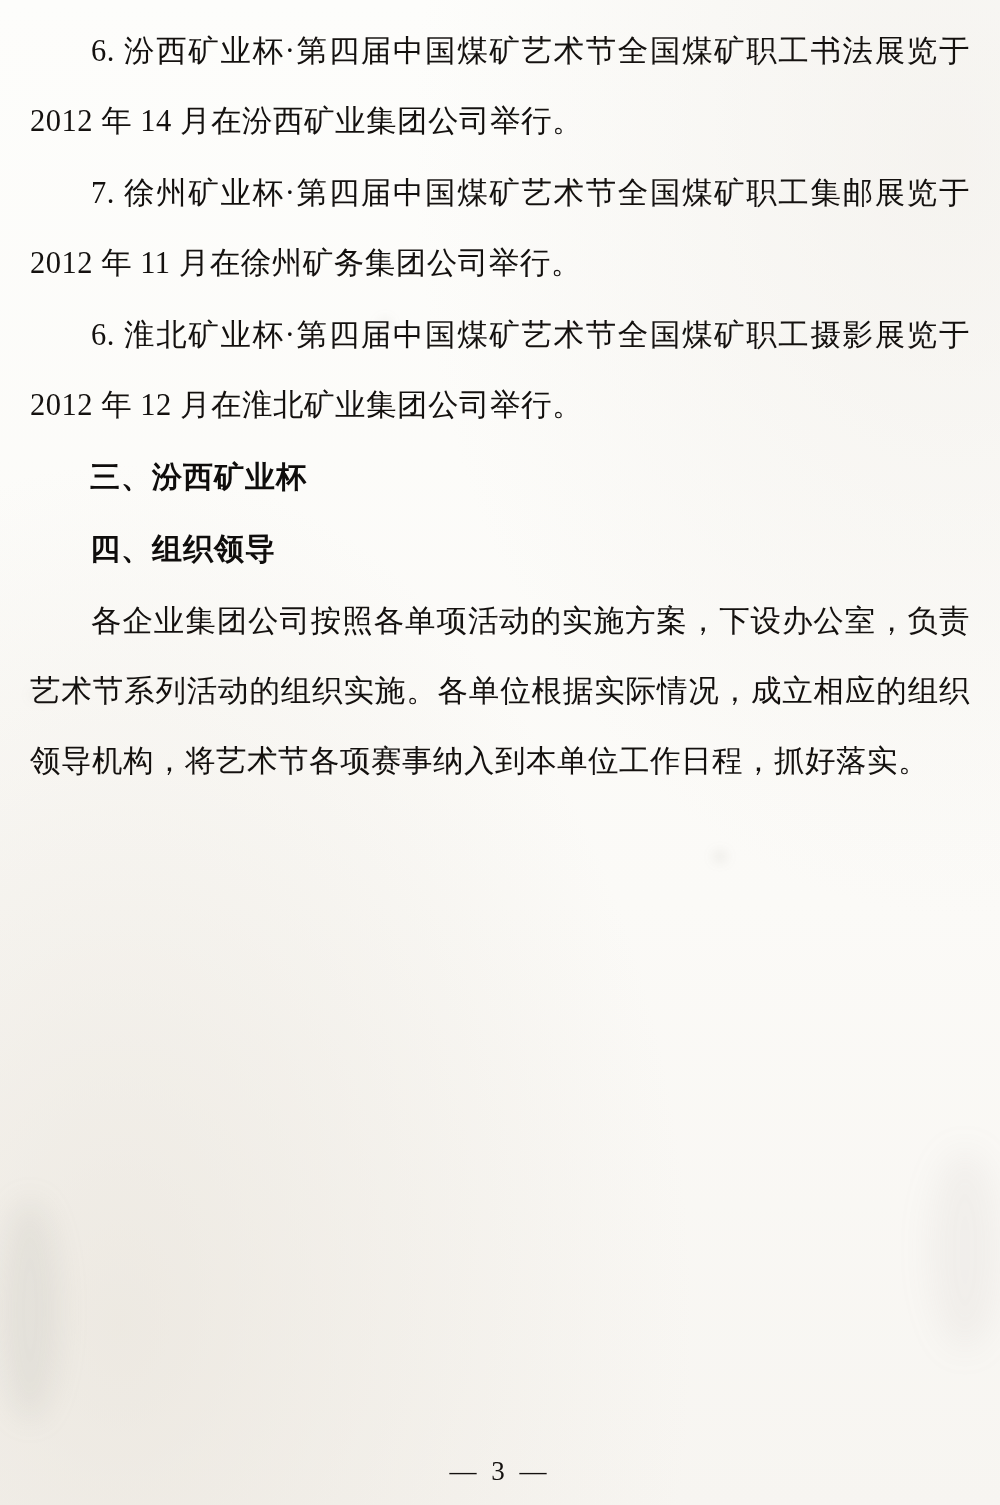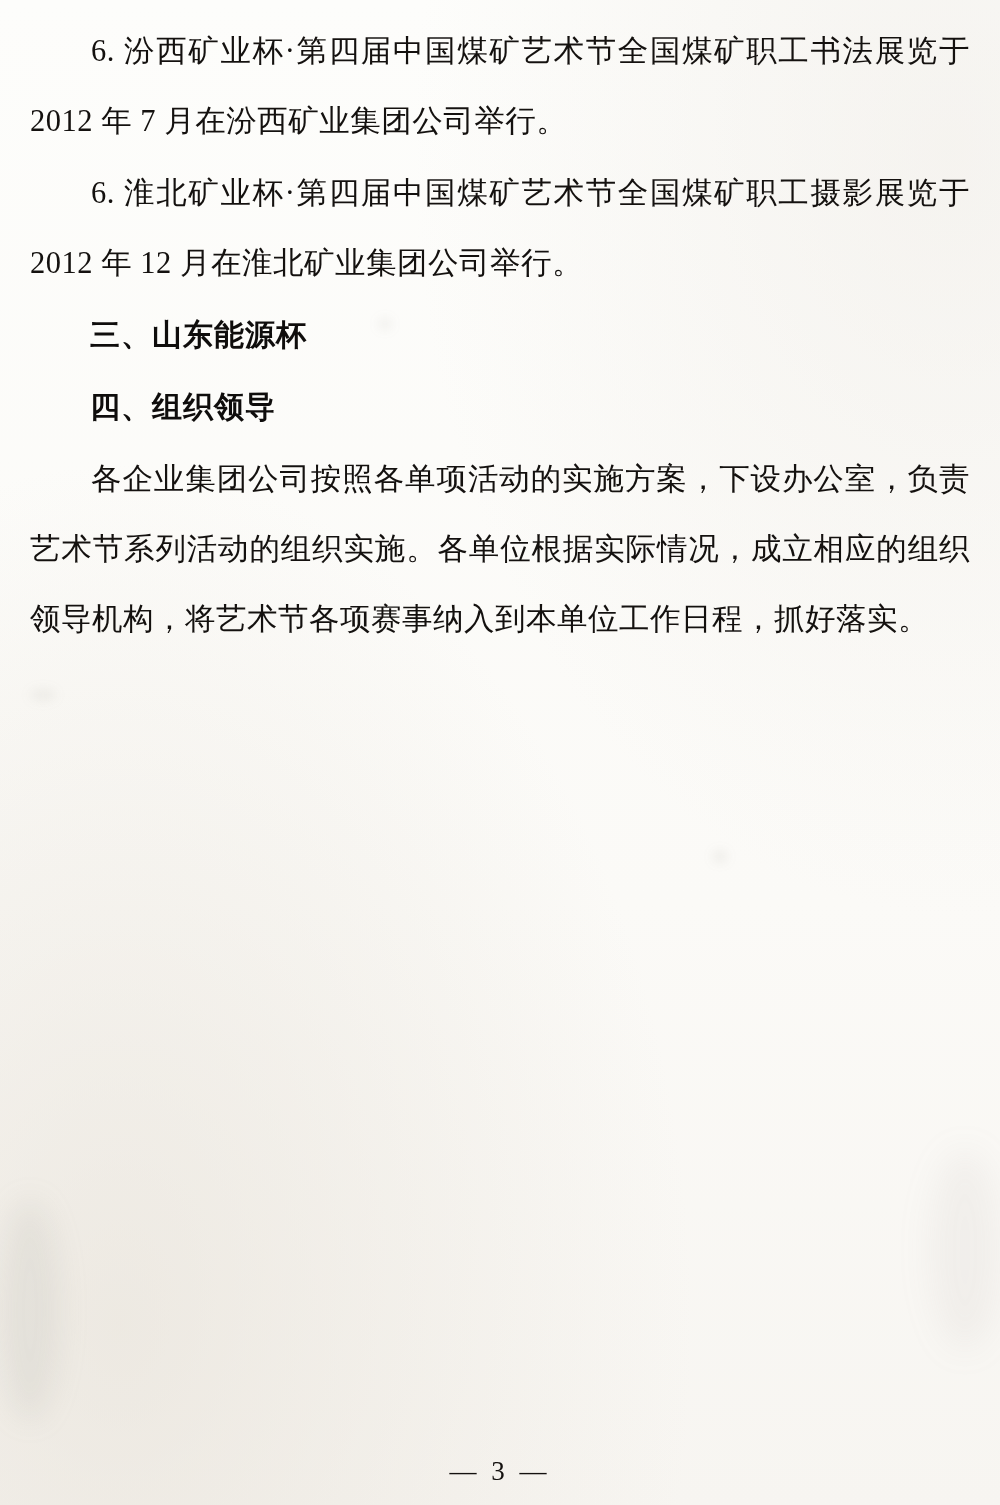--- a/index.html
+++ b/index.html
@@ -83,24 +83,25 @@
 <div class="page">
 
   <div class="smudge s1"></div>
   <div class="smudge s2"></div>
   <div class="smudge s3"></div>
   <div class="smudge s4"></div>
   <div class="smudge s5"></div>
 
   <div class="content">
 
-    <p class="para">6. 汾西矿业杯·第四届中国煤矿艺术节全国煤矿职工书法展览于 2012 年 7 月在汾西矿业集团公司举行。</p>
+    <p class="para">6. 汾西矿业杯·第四届中国煤矿艺术节全国煤矿职工书法展览于 2012 年 14 月在汾西矿业集团公司举行。</p>
+    <p class="para">7. 徐州矿业杯·第四届中国煤矿艺术节全国煤矿职工集邮展览于 2012 年 11 月在徐州矿务集团公司举行。</p>
     <p class="para">6. 淮北矿业杯·第四届中国煤矿艺术节全国煤矿职工摄影展览于 2012 年 12 月在淮北矿业集团公司举行。</p>
 
-    <h2 class="heading">三、山东能源杯</h2>
+    <h2 class="heading">三、汾西矿业杯</h2>
 
 
     <h2 class="heading">四、组织领导</h2>
 
     <p class="para">各企业集团公司按照各单项活动的实施方案，下设办公室，负责艺术节系列活动的组织实施。各单位根据实际情况，成立相应的组织领导机构，将艺术节各项赛事纳入到本单位工作日程，抓好落实。</p>
 
   </div>
 
   <div class="footer">— 3 —</div>
 

